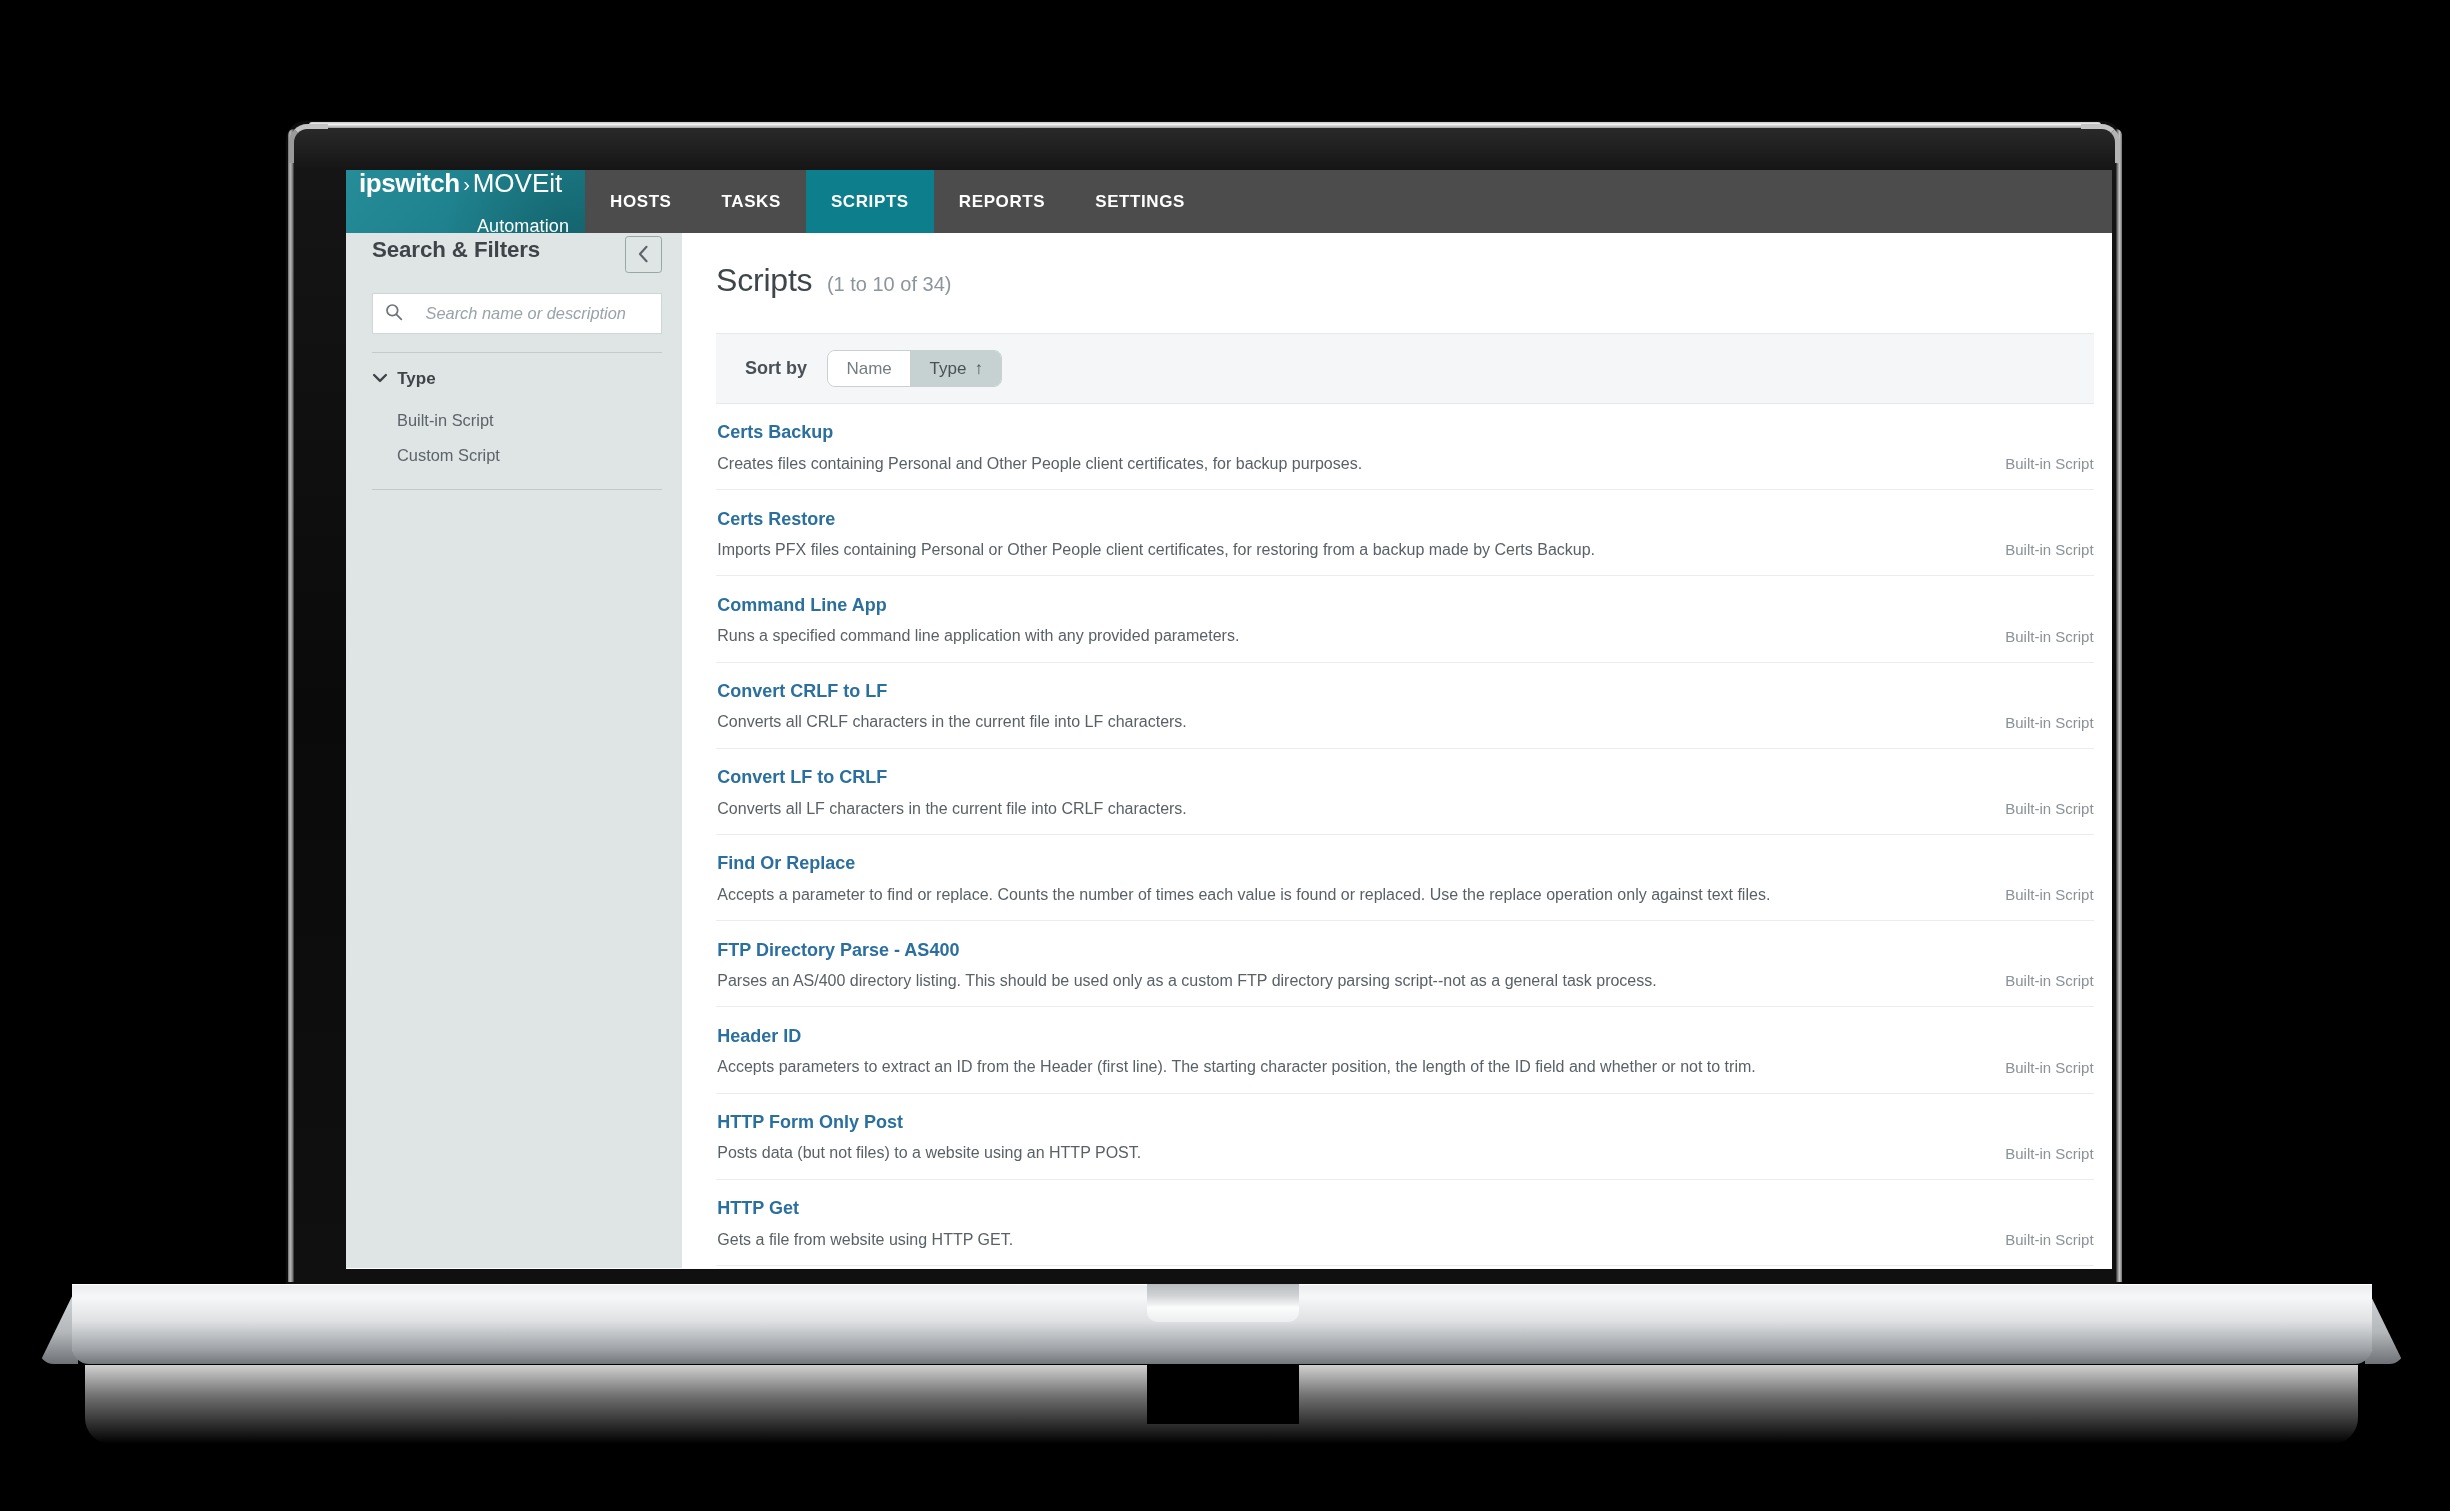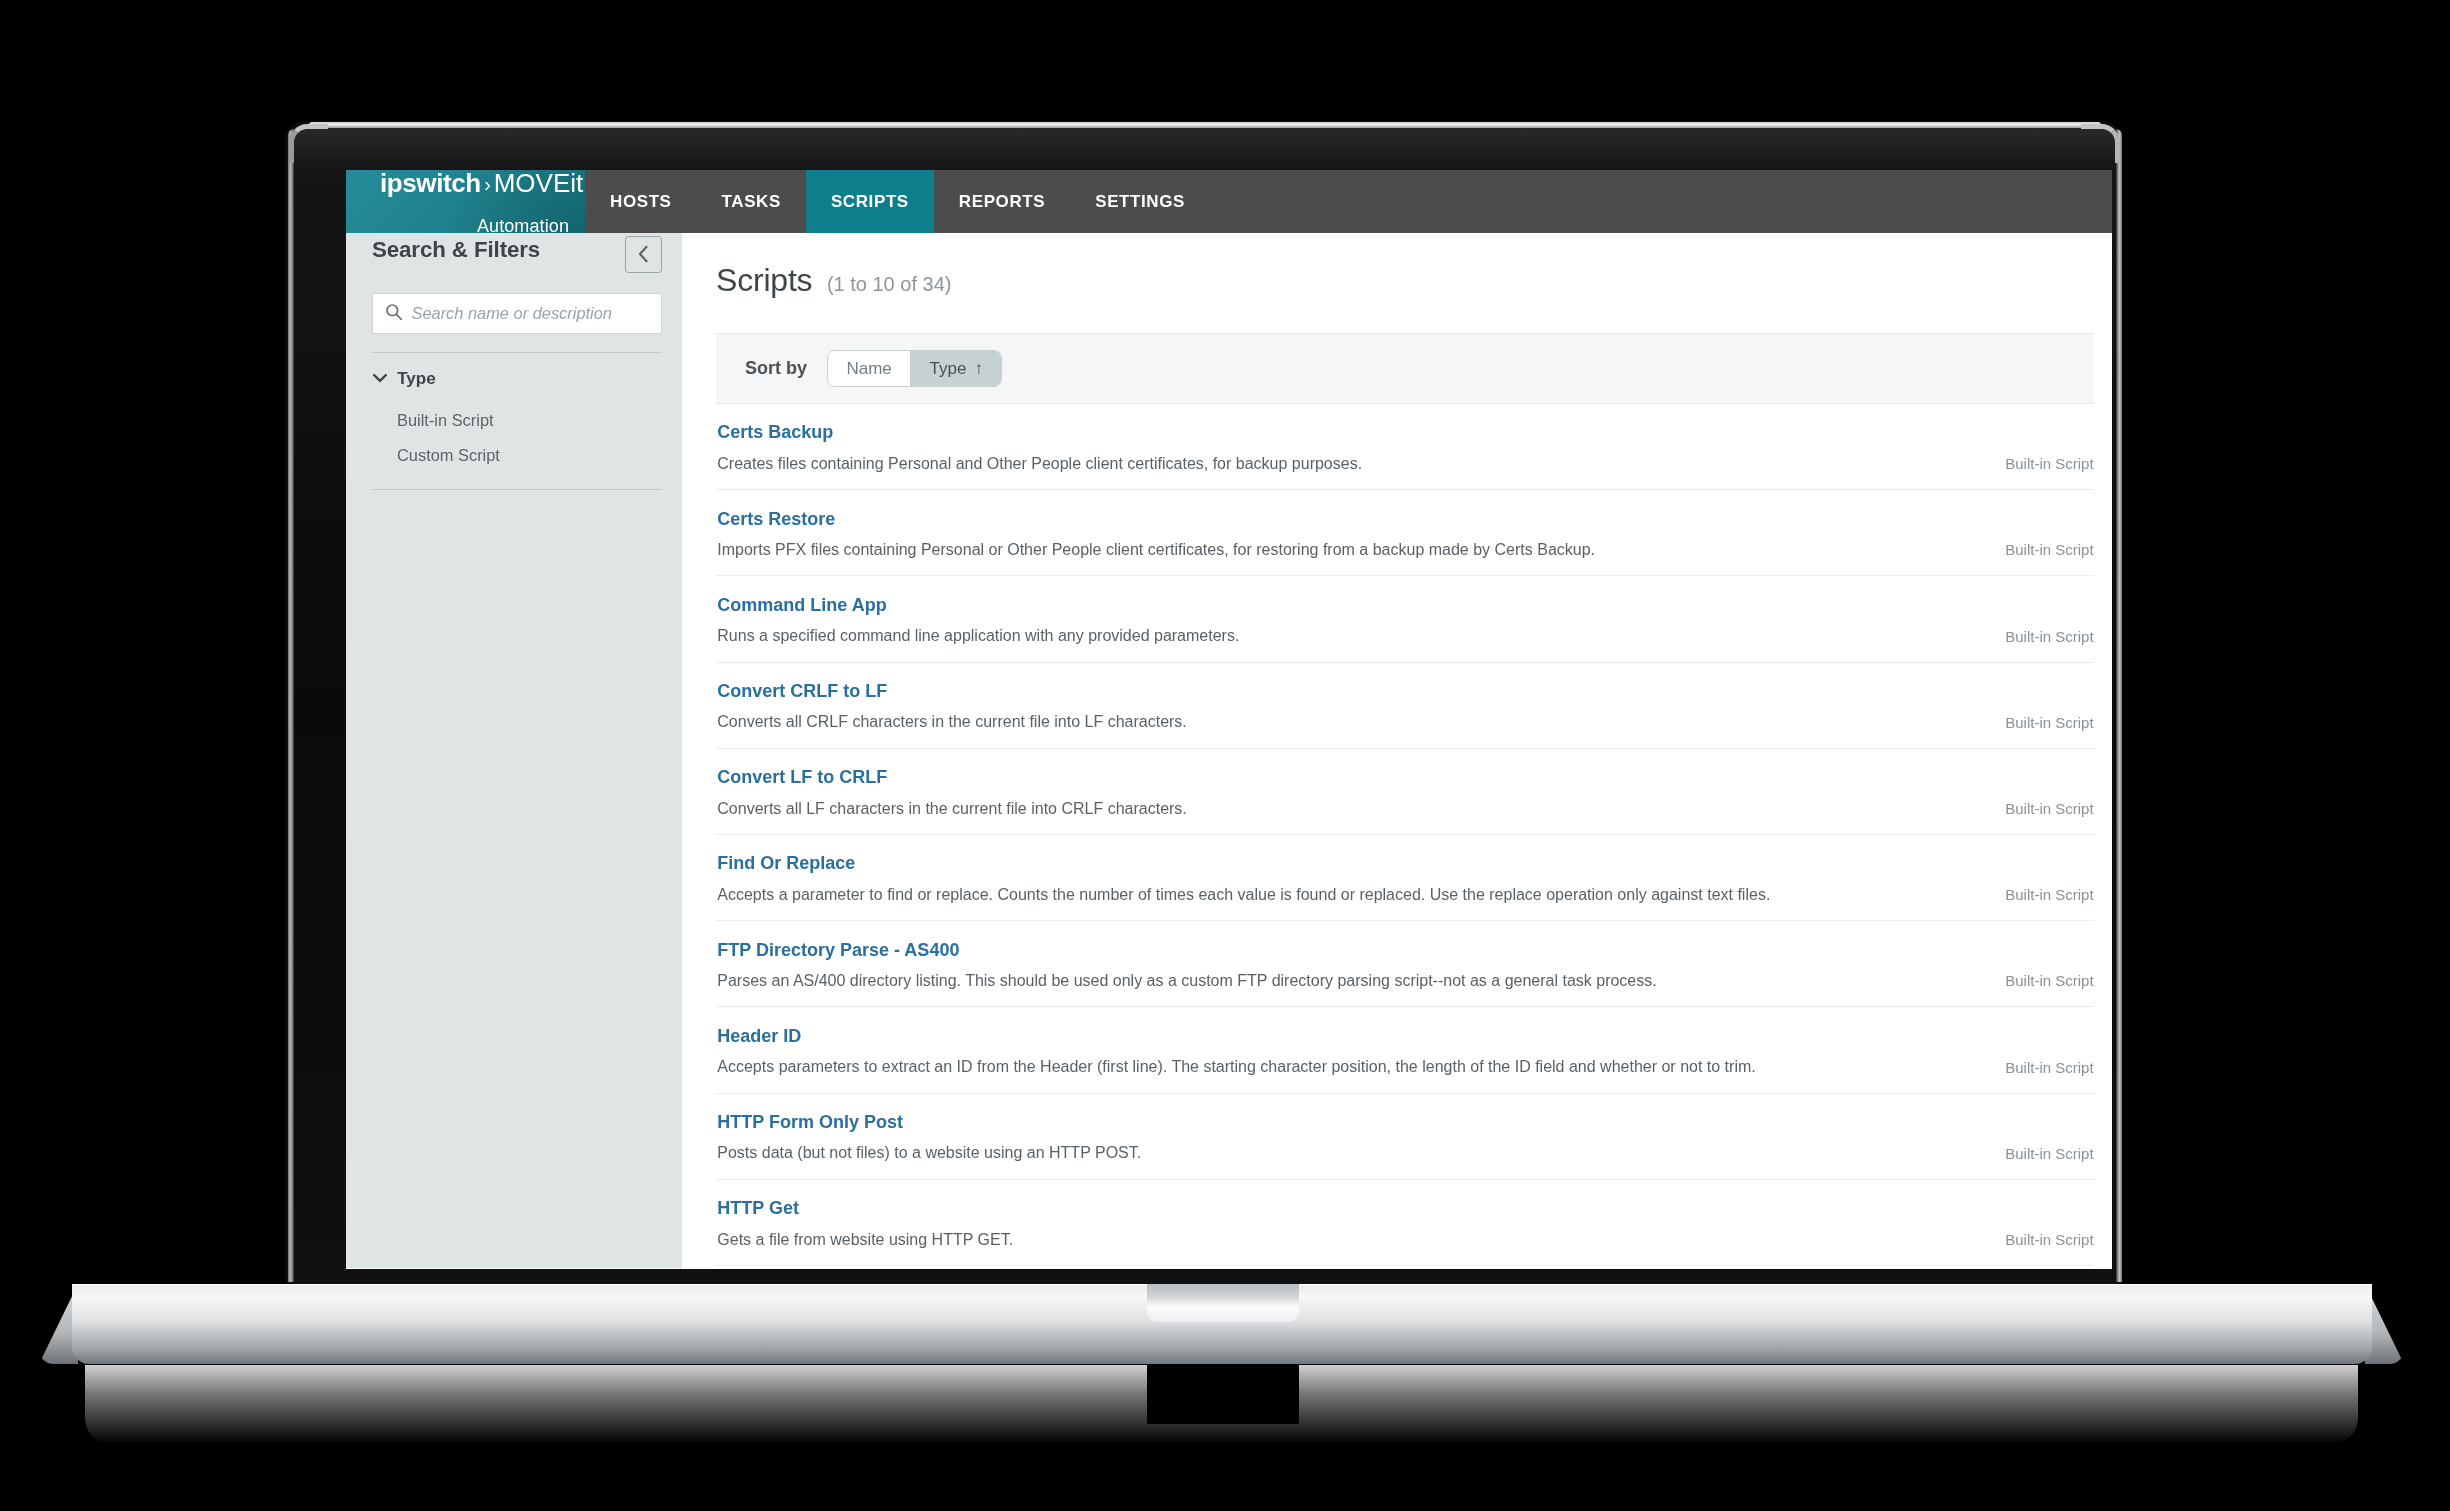--- a/index.html
+++ b/index.html
@@ -113,21 +113,21 @@
     background:#4c4c4c;
   }
   .logo {
     width:239px;
     background:
       linear-gradient(135deg, rgba(255,255,255,0.05) 0%, rgba(0,0,0,0.10) 100%),
       radial-gradient(circle at 92% 110%, rgba(0,0,0,0.18) 0%, rgba(0,0,0,0) 55%),
       #1a8693;
     display:flex; flex-direction:column;
     justify-content:flex-start;
-    padding-left:34px;
+    padding-left:13px;
   }
   .logo-line1 {
     color:#ffffff;
     font-size:26px;
     font-weight:bold;
     letter-spacing:-0.4px;
     line-height:1;
     white-space:nowrap;
   }
   .logo-line1 .chev { font-weight:normal; font-size:20px; padding:0 3.3px; vertical-align:1.3px; }
@@ -189,21 +189,21 @@
     background:#ffffff;
     border:0.7px solid #cfd6d6;
     display:flex; align-items:center;
     padding:0 10.5px;
     margin-bottom:18.4px;
   }
   .search-box svg { flex-shrink:0; }
   .search-box input {
     border:0; outline:0;
     flex:1;
-    margin-left:8px;
+    margin-left:22px;
     font-family:"Liberation Sans", sans-serif;
     font-size:16.4px;
     font-style:italic;
     color:#6c7479;
     background:transparent;
   }
   .search-box input::placeholder { color:#9aa3a9; font-style:italic; }
   .sb-divider { height:0.7px; background:#c2cbcb; margin:0 0 16px 0; }
   .filter-group-head {
     display:flex; align-items:center;

